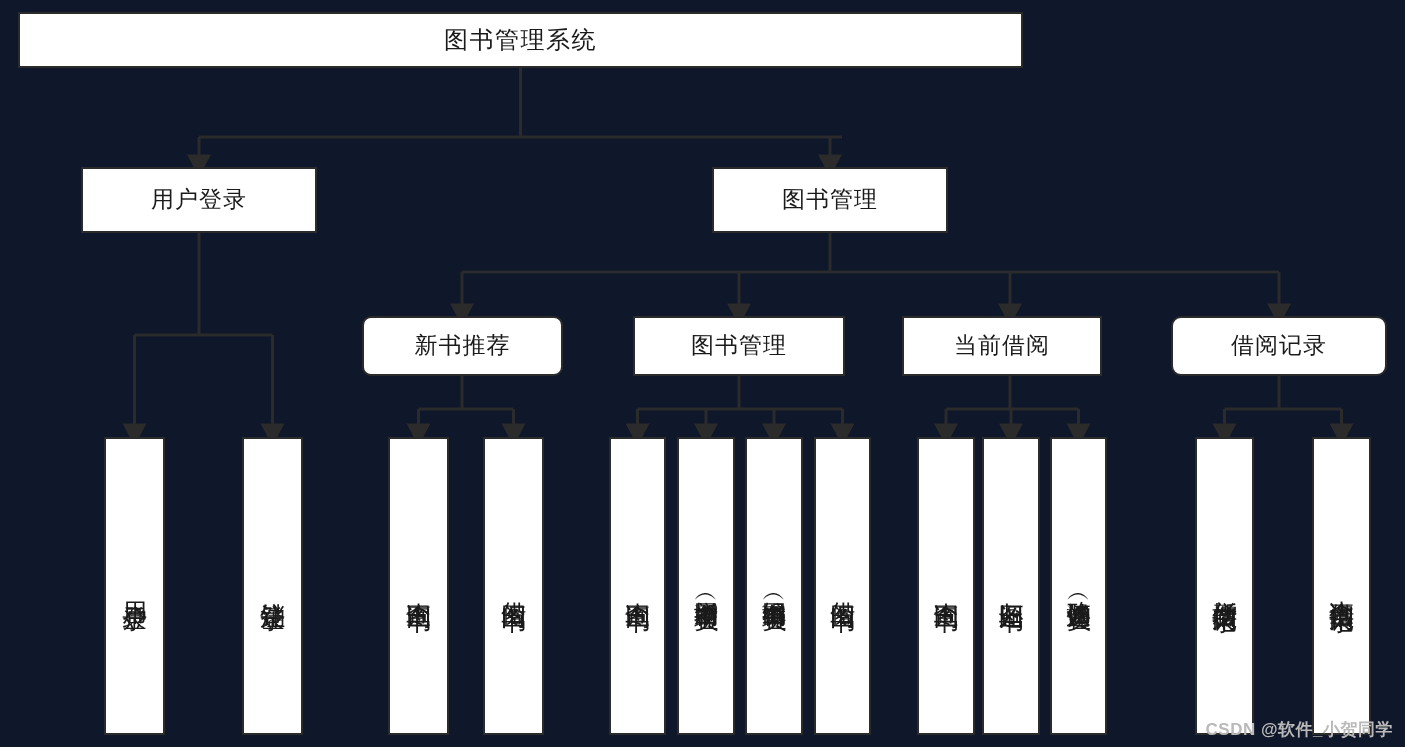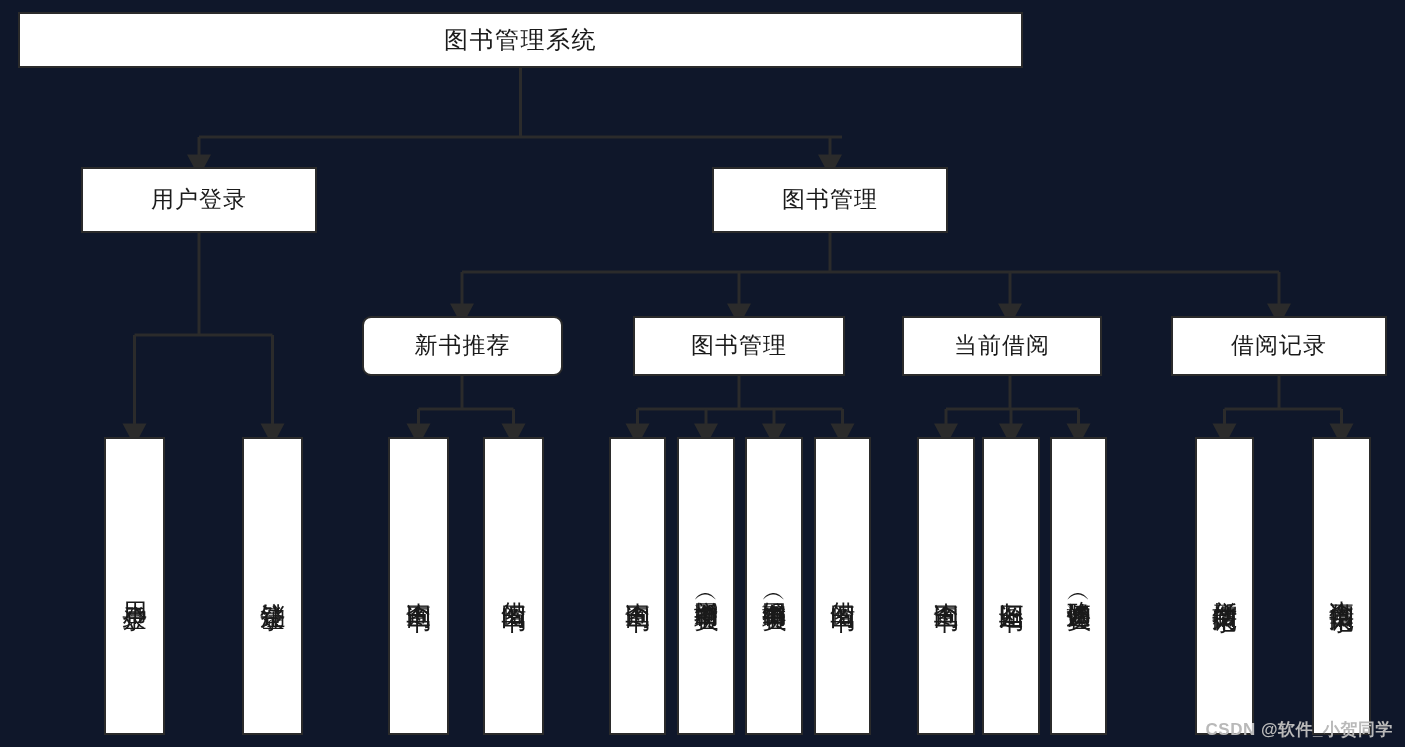--- a/index.html
+++ b/index.html
@@ -141,21 +141,21 @@
 
   <div class="node h" id="l3-0" style="left: 362px; top: 316px; width: 201px; height: 60px; border-radius: 9px;">
     <span>新书推荐</span>
   </div>
   <div class="node h" id="l3-1" style="left: 633px; top: 316px; width: 212px; height: 60px;">
     <span>图书管理</span>
   </div>
   <div class="node h" id="l3-2" style="left: 902px; top: 316px; width: 200px; height: 60px;">
     <span>当前借阅</span>
   </div>
-  <div class="node h" id="l3-3" style="left: 1171px; top: 316px; width: 216px; height: 60px;">
+  <div class="node h" id="l3-3" style="left: 1171px; top: 316px; width: 216px; height: 60px; border-radius: 10px;">
     <span>借阅记录</span>
   </div>
 
   <div class="node leaf" id="lf-0" style="left: 104px; top: 437px; width: 61px; height: 298px;">
     <span class="vtext">用户登录</span>
   </div>
   <div class="node leaf" id="lf-1" style="left: 242px; top: 437px; width: 61px; height: 298px;">
     <span class="vtext">注销登录</span>
   </div>
   <div class="node leaf" id="lf-2" style="left: 388px; top: 437px; width: 61px; height: 298px;">

